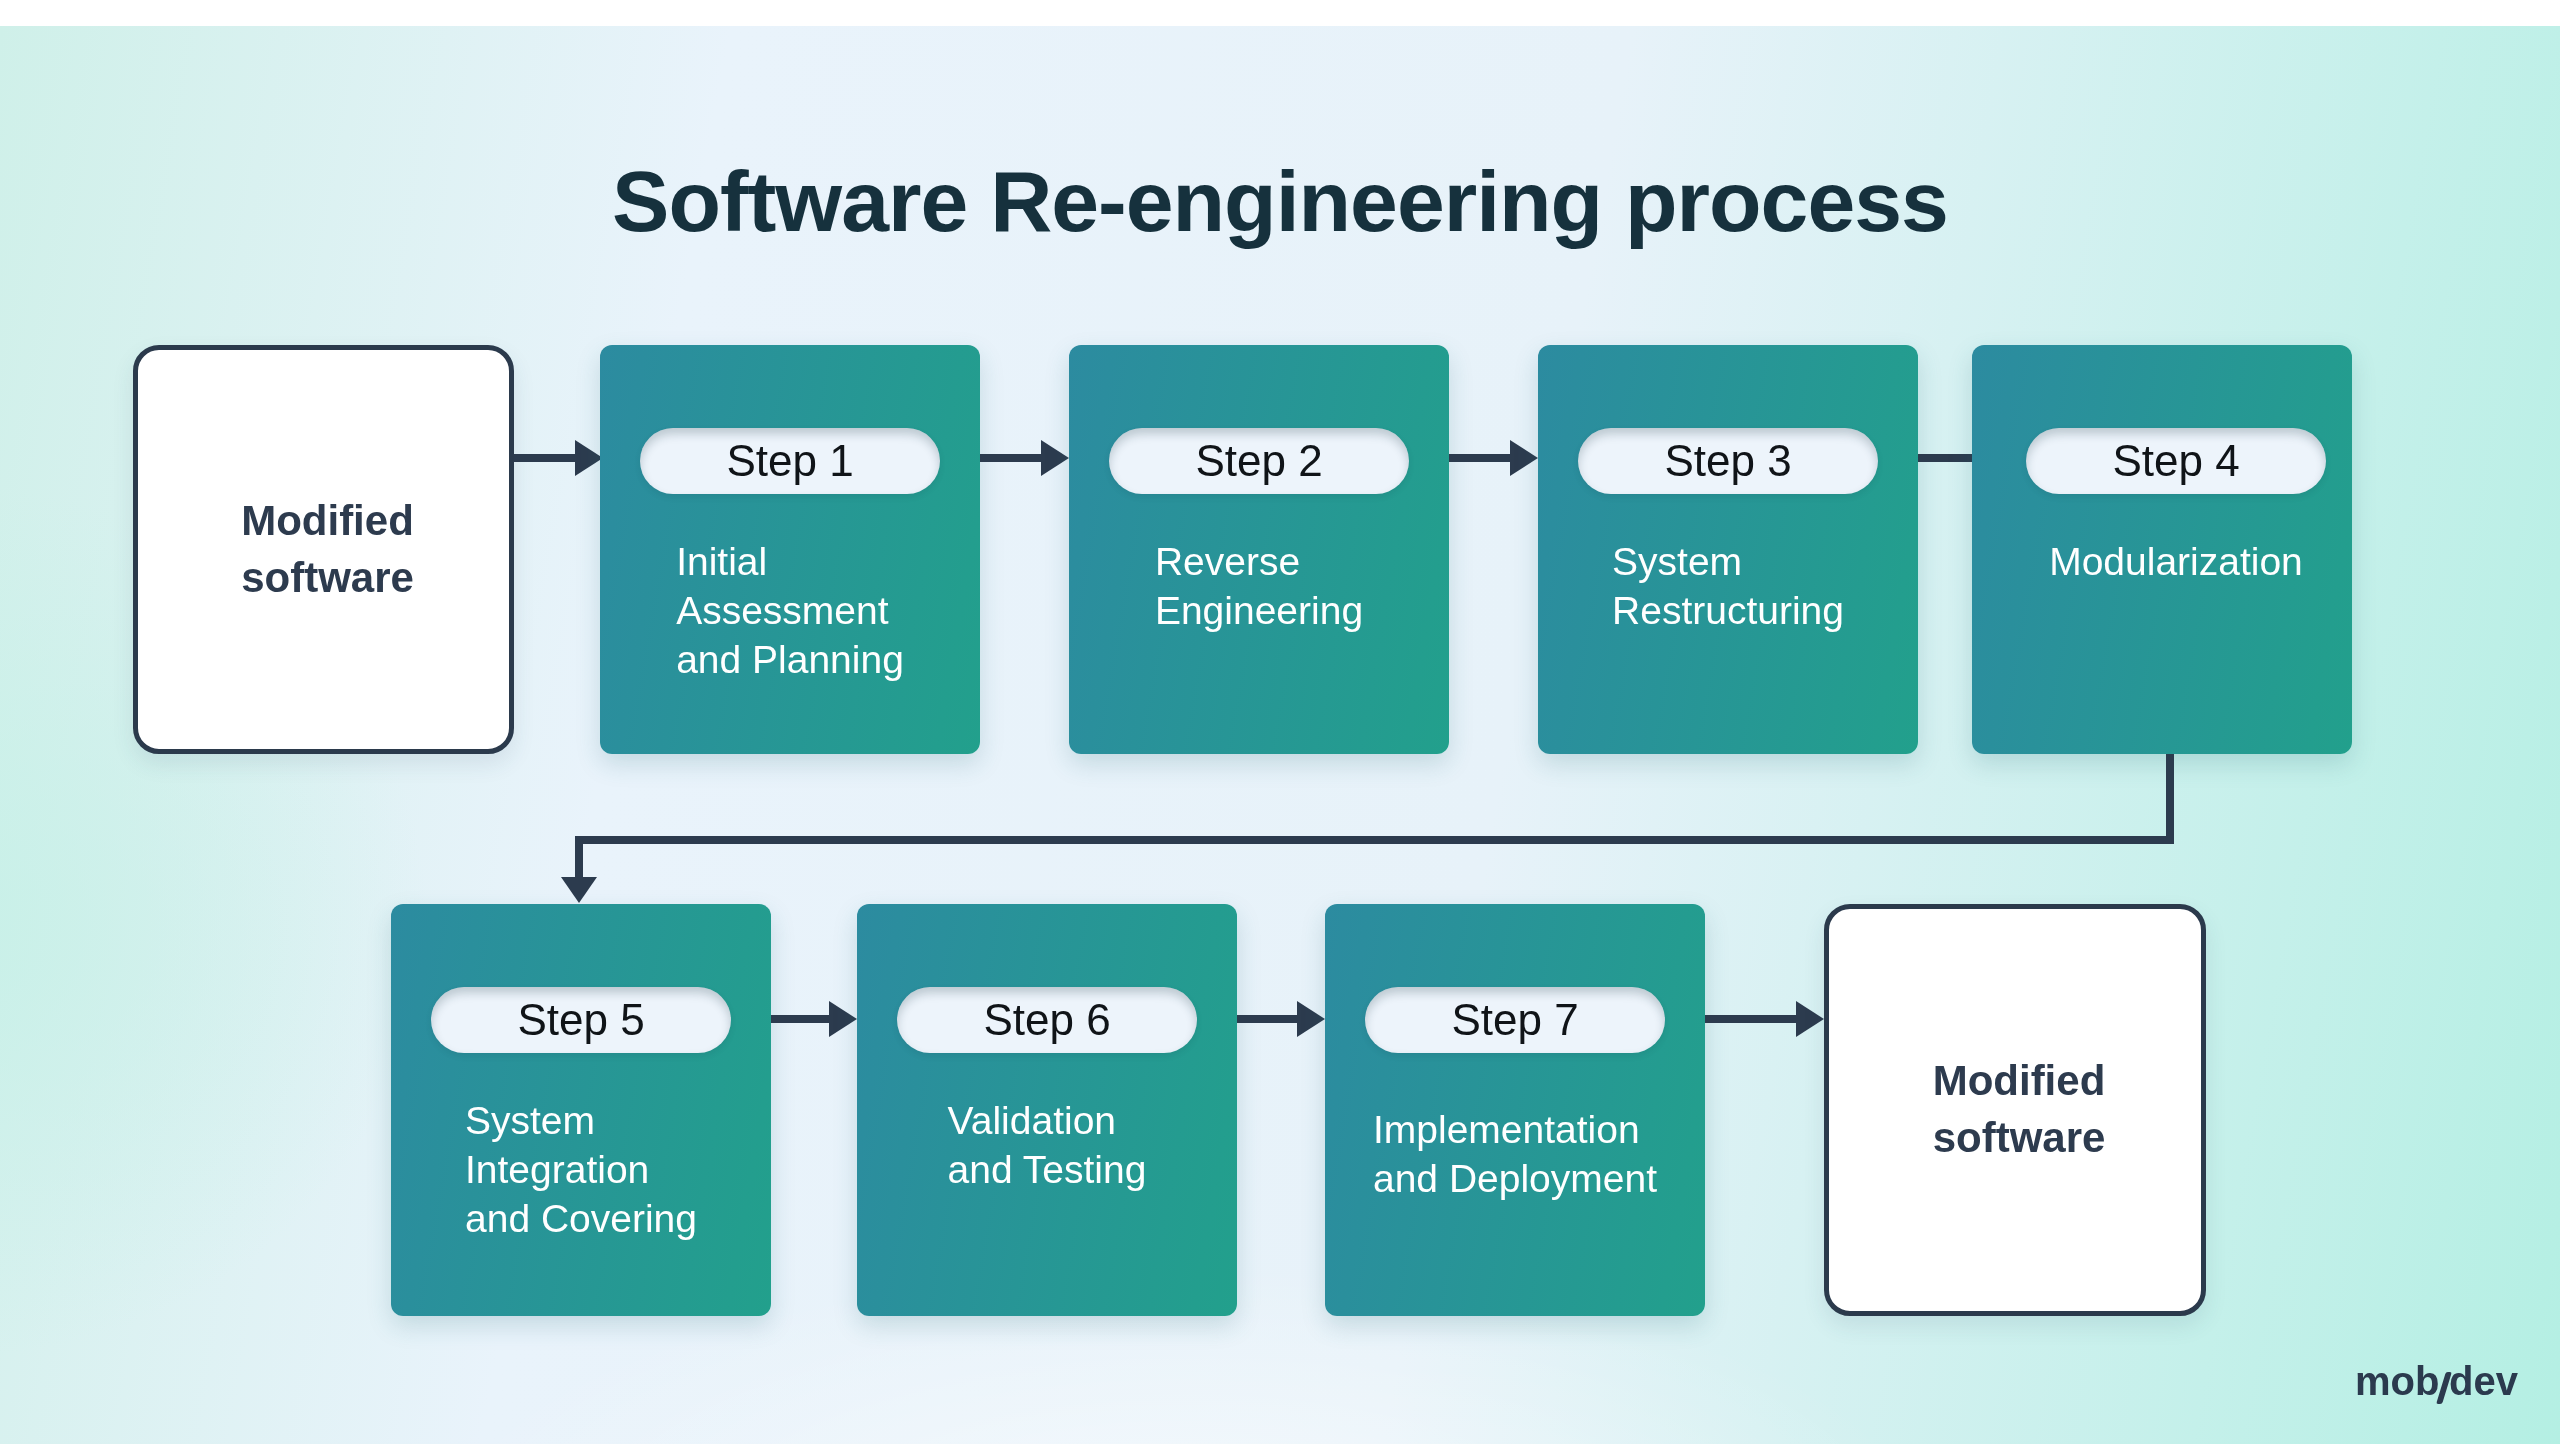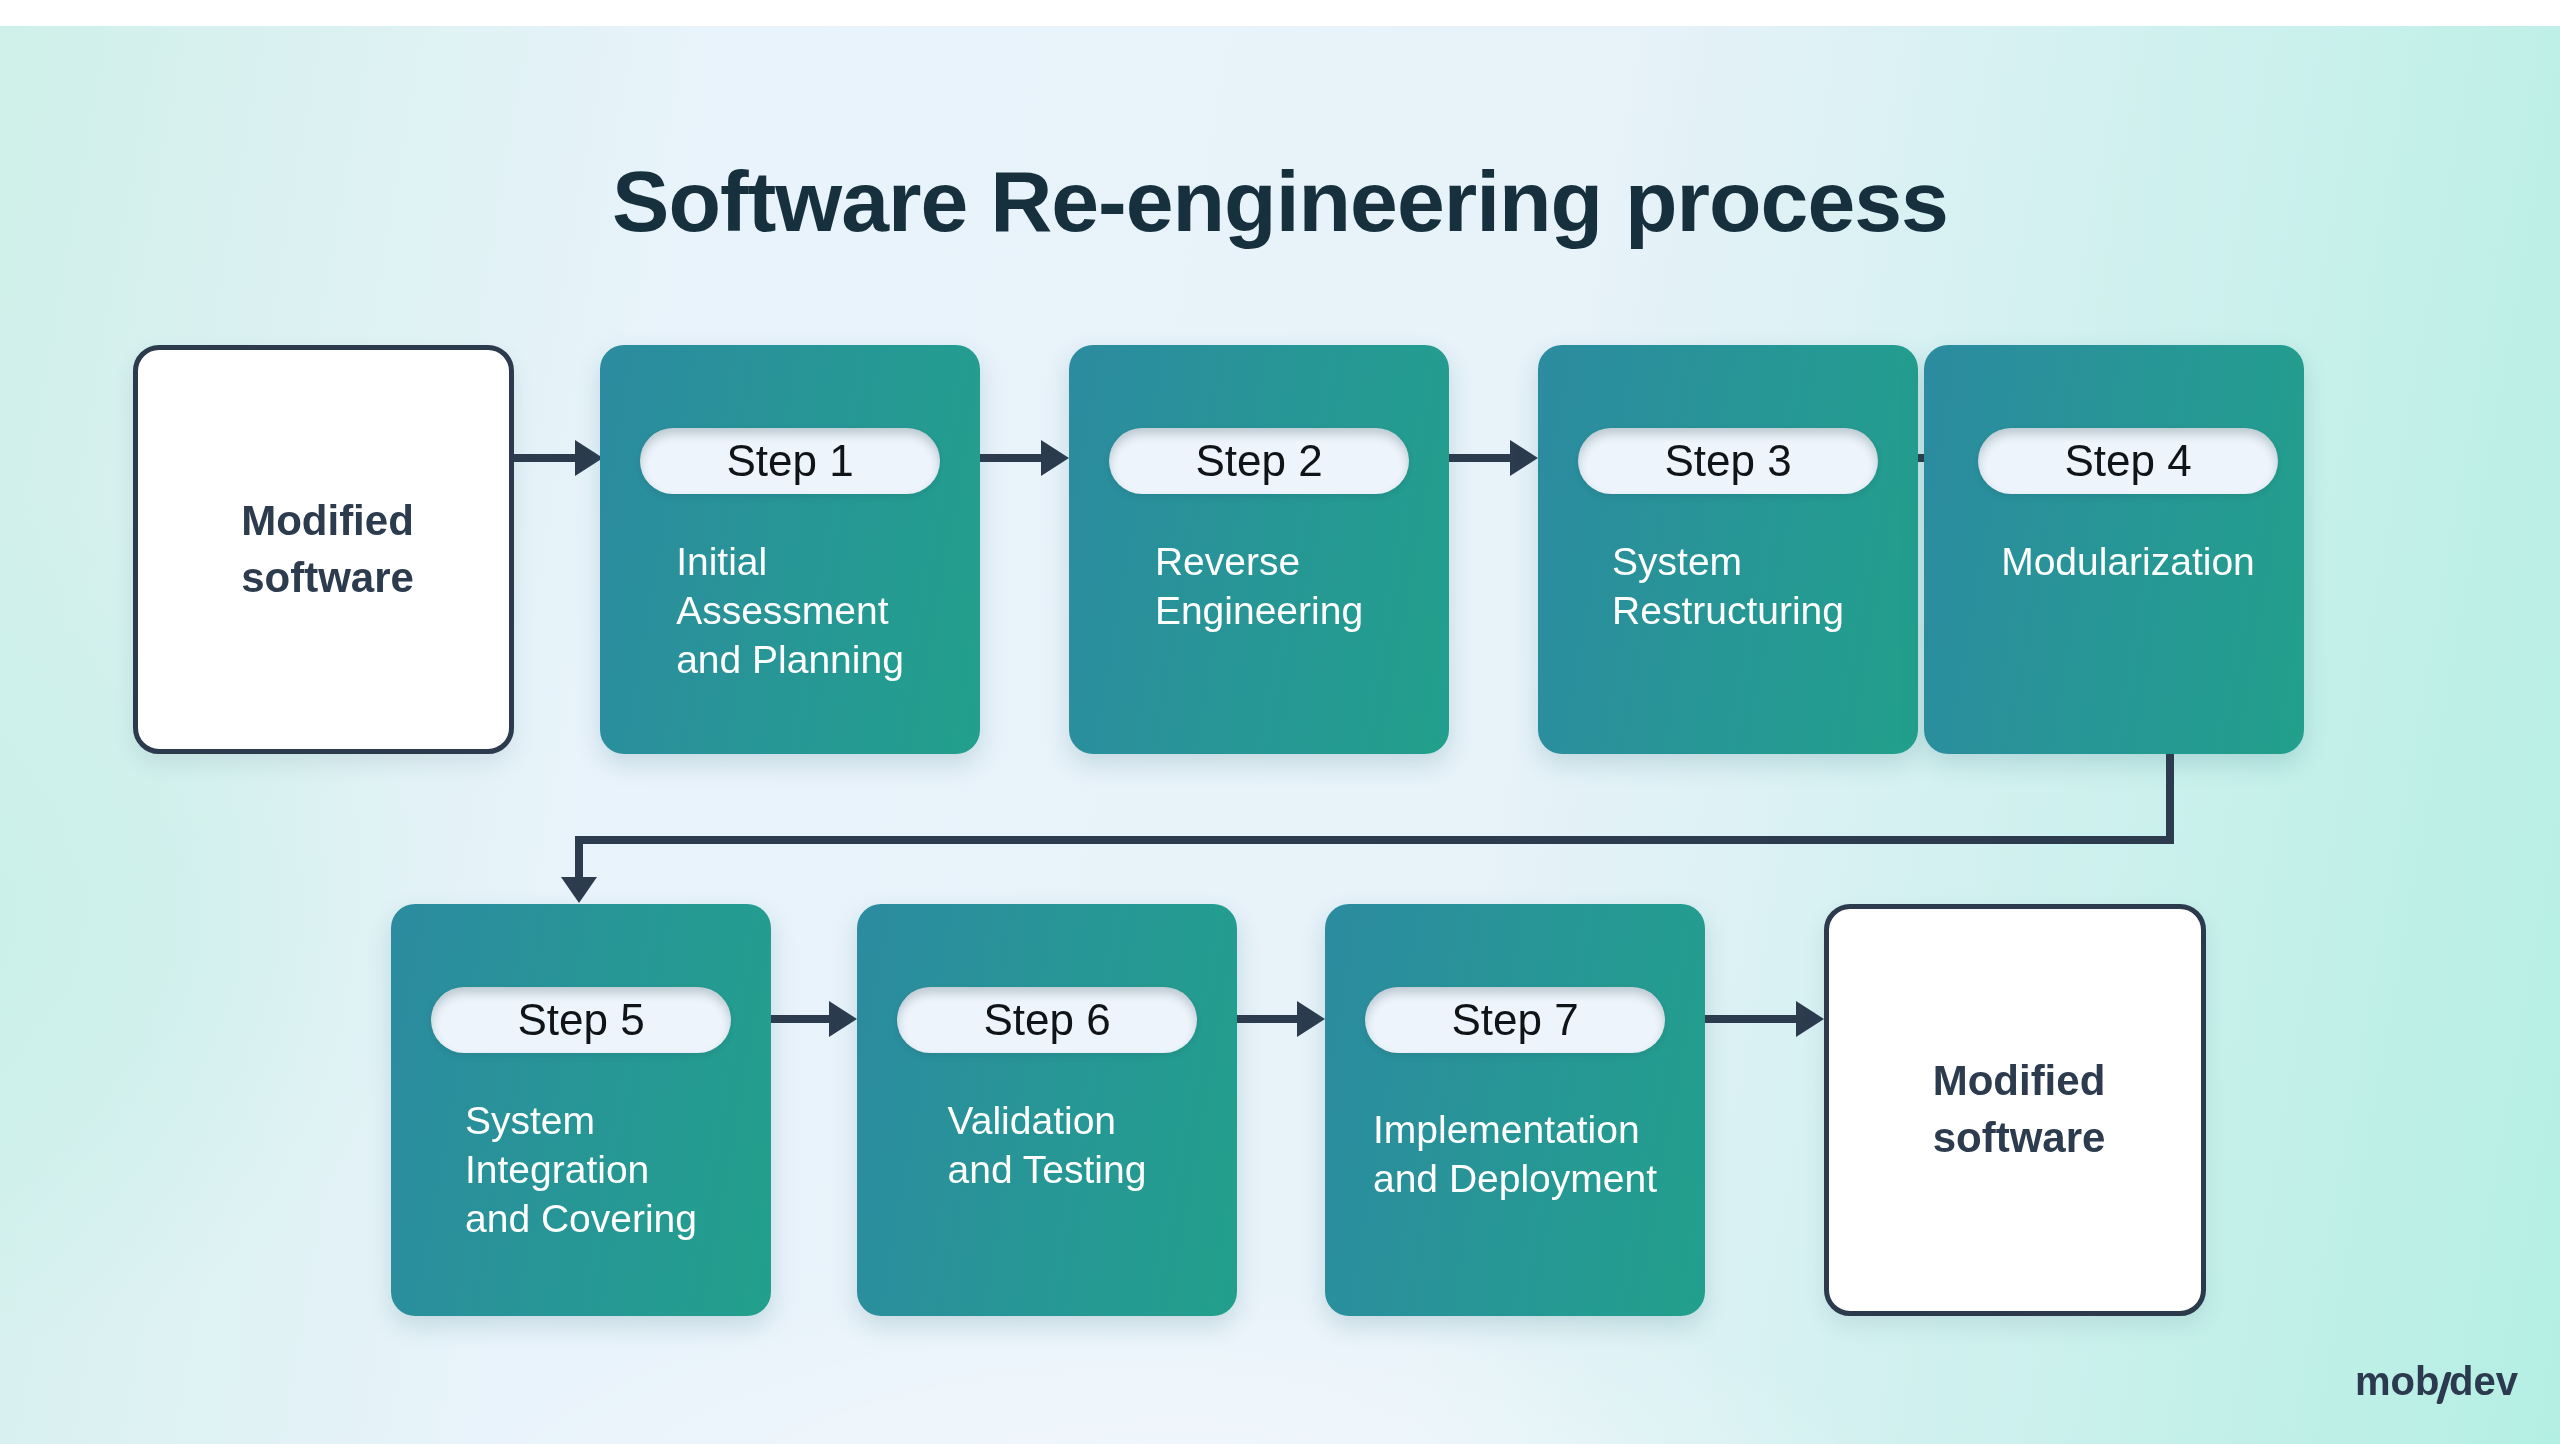--- a/index.html
+++ b/index.html
@@ -38,28 +38,28 @@
   .node .node-label {
     font-size:42px; font-weight:700; line-height:1.35;
     color:#2d3b4e; text-align:center; white-space:pre-line;
   }
   .node-start { left:133px; top:319px; width:381px; height:409px; }
   .node-end   { left:1824px; top:878px; width:382px; height:412px; }
 
   .step {
     position:absolute;
     width:380px;
-    border-radius:24px;
+    border-radius:12px;
     background:linear-gradient(100deg, #2c8ba0 0%, #22a08c 100%);
     display:flex; flex-direction:column; align-items:center;
     box-shadow:0 10px 24px rgba(31,104,114,.18);
   }
   .row1 { top:319px; height:409px; }
   .row2 { top:878px; height:412px; }
-  .s1 { left:600px; }  .s2 { left:1069px; } .s3 { left:1538px; } .s4 { left:1924px;padding-left:28px; }
+  .s1 { left:600px; }  .s2 { left:1069px; } .s3 { left:1538px; } .s4 { left:1972px;padding-left:28px; }
   .s5 { left:391px; }  .s6 { left:857px; }  .s7 { left:1325px;gap:9px; }
 
   .pill {
     margin-top:83px;
     width:300px; height:66px;
     border-radius:33px;
     background:#edf4fb;
     display:flex; align-items:center; justify-content:center;
     font-size:44px; font-weight:500; color:#101418;
     box-shadow: inset 0 6px 10px rgba(20,50,62,.22), 0 3px 6px rgba(20,50,62,.10);

